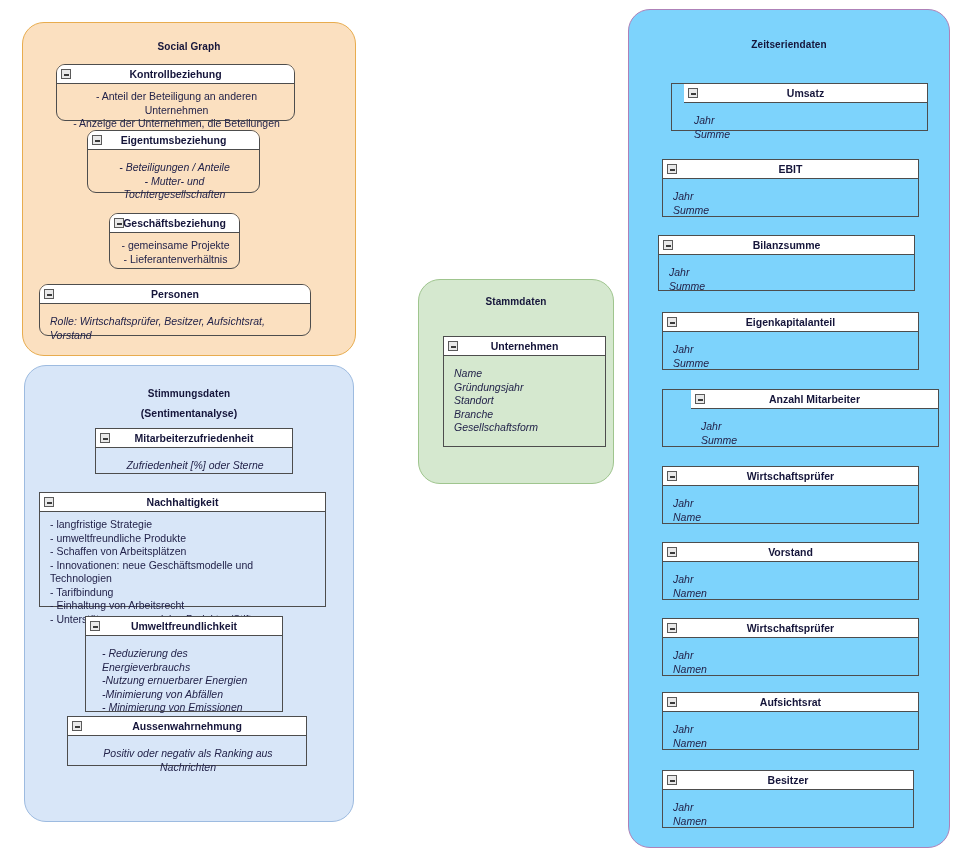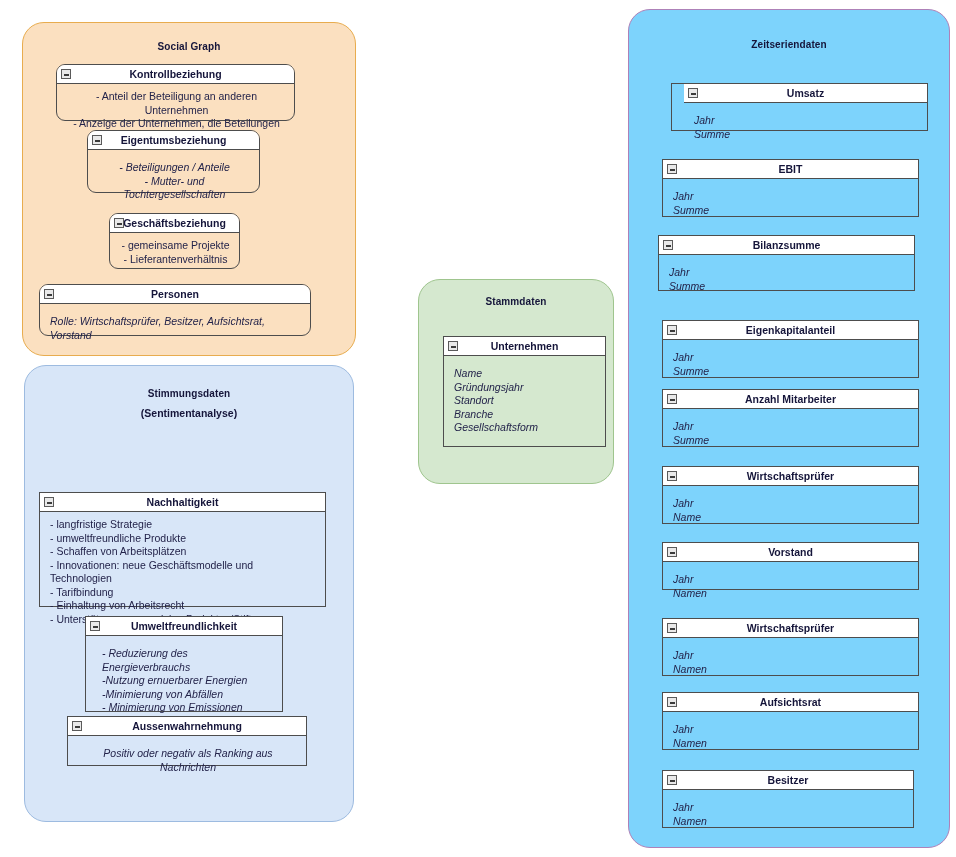--- a/index.html
+++ b/index.html
@@ -179,20 +179,27 @@
         <span class="ent-title">Personen</span>
       </div>
       <div class="ent-body left pad-lg">Rolle: Wirtschaftsprüfer, Besitzer, Aufsichtsrat, Vorstand</div>
     </div>
   </div>
 
   <div class="group blue" style="left:24px; top:365px; width:330px; height:457px;">
     <div class="group-title" style="top:22px;">Stimmungsdaten</div>
     <div class="group-subtitle" style="top:41px;">(Sentimentanalyse)</div>
 
+    <div class="ent" style="left:70px; top:62px; width:198px; height:46px;">
+      <div class="ent-head">
+        <span class="collapse-icon"></span>
+        <span class="ent-title">Mitarbeiterzufriedenheit</span>
+      </div>
+      <div class="ent-body center pad-lg">Zufriedenheit [%] oder Sterne</div>
+    </div>
 
     <div class="ent" style="left:14px; top:126px; width:287px; height:115px;">
       <div class="ent-head">
         <span class="collapse-icon"></span>
         <span class="ent-title">Nachhaltigkeit</span>
       </div>
       <div class="ent-body left">- langfristige Strategie
 - umweltfreundliche Produkte
 - Schaffen von Arbeitsplätzen
 - Innovationen: neue Geschäftsmodelle und Technologien
@@ -260,48 +267,48 @@
 
     <div class="ent" style="left:29px; top:225px; width:257px; height:56px;">
       <div class="ent-head">
         <span class="collapse-icon"></span>
         <span class="ent-title">Bilanzsumme</span>
       </div>
       <div class="ent-body left pad-lg">Jahr
 Summe</div>
     </div>
 
-    <div class="ent" style="left:33px; top:302px; width:257px; height:58px;margin-top:8px;">
+    <div class="ent" style="left:33px; top:302px; width:257px; height:58px;">
       <div class="ent-head">
         <span class="collapse-icon"></span>
         <span class="ent-title">Eigenkapitalanteil</span>
       </div>
       <div class="ent-body left pad-lg">Jahr
 Summe</div>
     </div>
 
-    <div class="ent" style="left:33px; top:379px; width:257px; height:58px;">
+    <div class="ent" style="left:33px; top:379px; width:277px; height:58px;padding-left:28px;">
       <div class="ent-head">
         <span class="collapse-icon"></span>
         <span class="ent-title">Anzahl Mitarbeiter</span>
       </div>
       <div class="ent-body left pad-lg">Jahr
 Summe</div>
     </div>
 
     <div class="ent" style="left:33px; top:456px; width:257px; height:58px;">
       <div class="ent-head">
         <span class="collapse-icon"></span>
         <span class="ent-title">Wirtschaftsprüfer</span>
       </div>
       <div class="ent-body left pad-lg">Jahr
 Name</div>
     </div>
 
-    <div class="ent" style="left:33px; top:532px; width:257px; height:48px;">
+    <div class="ent" style="left:33px; top:532px; width:257px; height:58px;">
       <div class="ent-head">
         <span class="collapse-icon"></span>
         <span class="ent-title">Vorstand</span>
       </div>
       <div class="ent-body left pad-lg">Jahr
 Namen</div>
     </div>
 
     <div class="ent" style="left:33px; top:608px; width:257px; height:58px;">
       <div class="ent-head">

